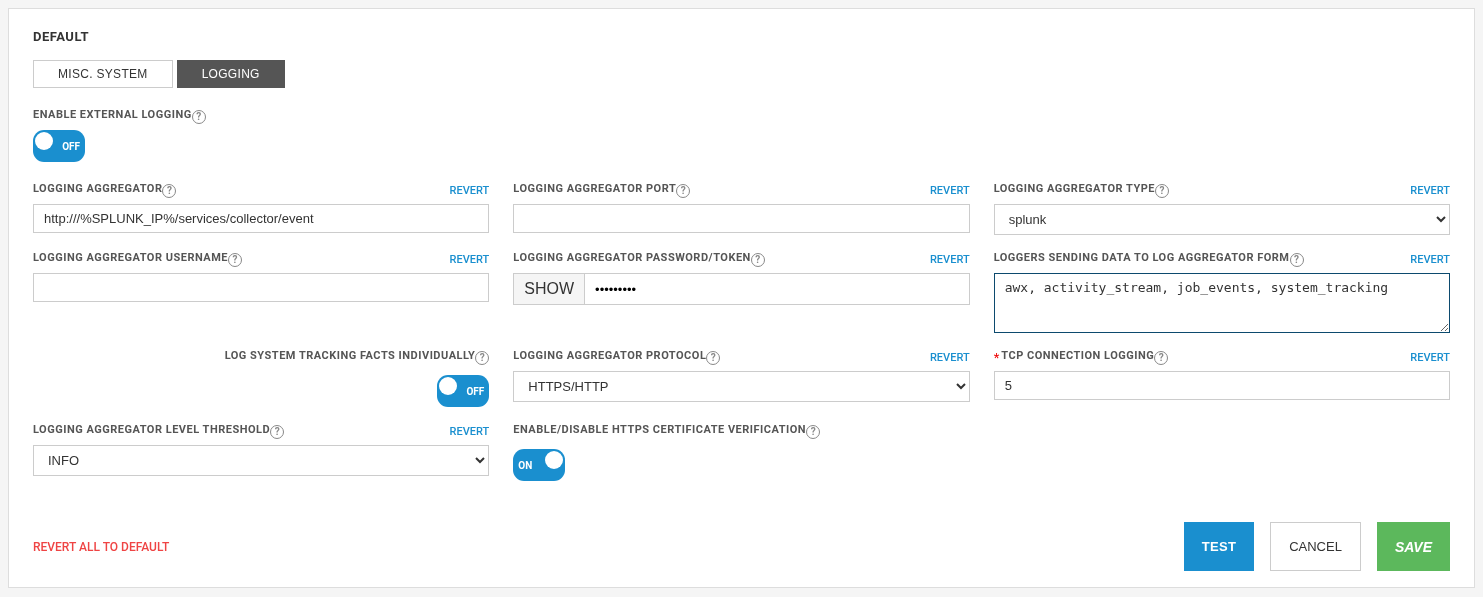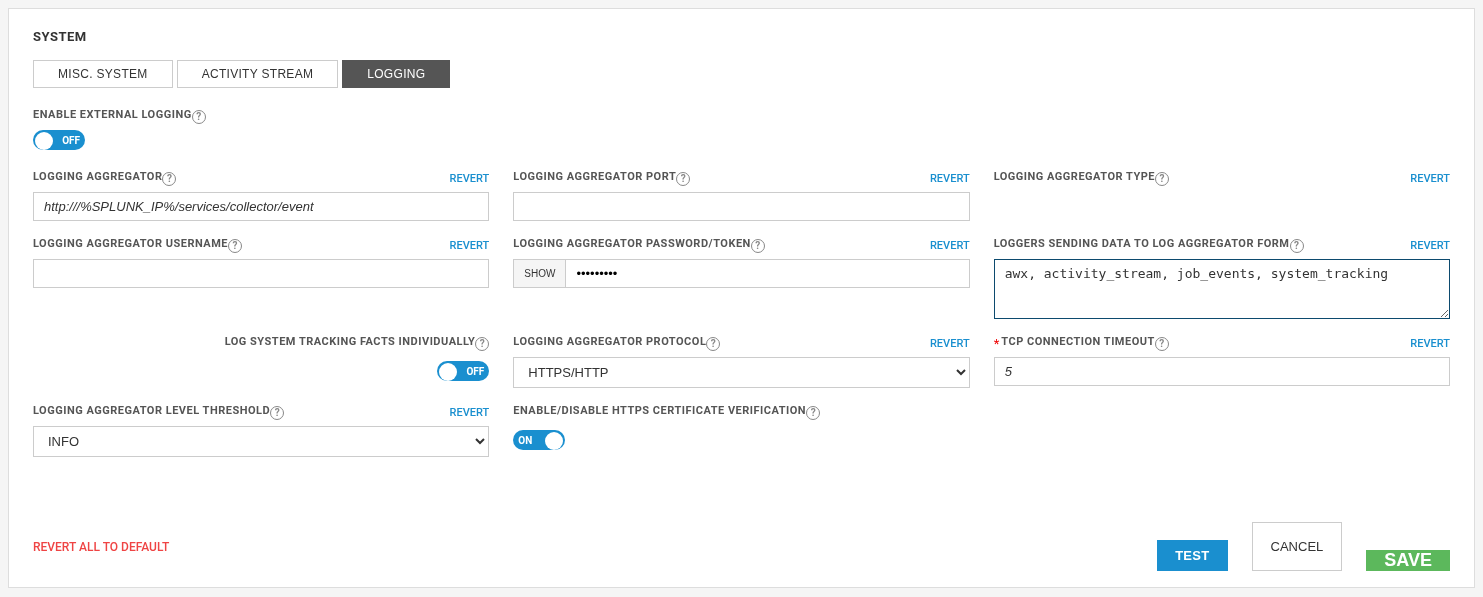--- a/index.html
+++ b/index.html
@@ -84,21 +84,21 @@
       margin-bottom: 5px;
     }
     .toggle-wrapper {
       display: flex;
       align-items: center;
       gap: 0;
     }
     .toggle {
       position: relative;
       width: 52px;
-      height: 20px;
+      height: 32px;
       border-radius: 11px;
       cursor: pointer;
       display: flex;
       align-items: center;
     }
     .toggle.on { background: #1a8fcf; }
     .toggle.off { background: #1a8fcf; }
     .toggle-knob {
       position: absolute;
       width: 18px;
@@ -118,21 +118,20 @@
     .toggle.off .toggle-label { right: 5px; }
     .toggle.on .toggle-label { left: 5px; }
     .form-input {
       width: 100%;
       border: 1px solid #ccc;
       padding: 6px 10px;
       font-size: 13px;
       color: #333;
       background: #fff;
       outline: none;
-      font-style: italic;
     }
     .form-select {
       width: 100%;
       border: 1px solid #ccc;
       padding: 6px 10px;
       font-size: 13px;
       color: #333;
       background: #fff;
       outline: none;
       appearance: auto;
@@ -155,21 +154,21 @@
     }
     .password-field {
       display: flex;
       border: 1px solid #ccc;
     }
     .show-btn {
       background: #f5f5f5;
       border: none;
       border-right: 1px solid #ccc;
       padding: 6px 10px;
-      font-size: 10px;
+      font-size: 16px;
       font-weight: 500;
       color: #333;
       cursor: pointer;
       white-space: nowrap;
     }
     .password-input {
       border: none;
       padding: 6px 10px;
       font-size: 13px;
       flex: 1;
@@ -200,22 +199,21 @@
     }
     .revert-all-link {
       font-size: 12px;
       color: #ef4444;
       cursor: pointer;
       text-decoration: none;
       font-weight: 500;
     }
     .footer-buttons {
       display: flex;
-      gap: 24px;
-      align-items: flex-end;
+      gap: 16px;
     }
     .btn-test {
       background: #1a8fcf;
       color: #fff;
       border: none;
       padding: 8px 18px;
       font-size: 13px;
       font-weight: 600;
       cursor: pointer;
       letter-spacing: 0.3px;
@@ -227,23 +225,24 @@
       padding: 16px 18px;
       font-size: 13px;
       font-weight: 500;
       cursor: pointer;
     }
     .btn-save {
       background: #5cb85c;
       color: #fff;
       border: none;
       padding: 0 18px;
-      font-size: 18px;
+      font-size: 14px;
       font-weight: 600;
       cursor: pointer;
+      font-style: italic;
     }
     .required-star {
       color: #e00;
       margin-right: 2px;
     }
     .field-wrapper {
       display: flex;
       flex-direction: column;
     }
     .tracking-toggle-section {
@@ -256,25 +255,24 @@
       display: flex;
       flex-direction: column;
       gap: 4px;
     }
   </style>
 </head>
 <body>
 
 <div class="page-container">
 
-  <div class="page-title">SYSTEM</div>
+  <div class="page-title">DEFAULT</div>
 
   <div class="tabs">
     <button class="tab-btn">MISC. SYSTEM</button>
-    <button class="tab-btn">ACTIVITY STREAM</button>
     <button class="tab-btn active">LOGGING</button>
   </div>
 
   <div class="enable-logging-section">
     <div class="field-header">
       <span class="section-label">ENABLE EXTERNAL LOGGING</span>
       <span class="help-icon">?</span>
     </div>
     <div class="toggle-wrapper">
       <div class="toggle off">
@@ -302,20 +300,29 @@
         <a class="revert-link">REVERT</a>
       </div>
       <input class="form-input" type="text" value="" style="">
     </div>
 
     <div class="field-wrapper">
       <div class="field-header">
         <span class="section-label">LOGGING AGGREGATOR TYPE</span>
         <span class="help-icon">?</span>
         <a class="revert-link">REVERT</a>
+      </div>
+      <div class="select-wrapper">
+        <select class="form-select">
+          <option>splunk</option>
+          <option>logstash</option>
+          <option>loggly</option>
+          <option>sumologic</option>
+          <option>other</option>
+        </select>
       </div>
     </div>
   </div>
 
   <div class="form-grid-2">
 
     <div class="field-wrapper">
       <div class="field-header">
         <span class="section-label">LOGGING AGGREGATOR USERNAME</span>
         <span class="help-icon">?</span>
@@ -370,21 +377,21 @@
       <select class="form-select">
         <option>HTTPS/HTTP</option>
         <option>TCP</option>
         <option>UDP</option>
       </select>
     </div>
 
     <div class="field-wrapper">
       <div class="field-header">
         <span class="required-star">*</span>
-        <span class="section-label">TCP CONNECTION TIMEOUT</span>
+        <span class="section-label">TCP CONNECTION LOGGING</span>
         <span class="help-icon">?</span>
         <a class="revert-link">REVERT</a>
       </div>
       <input class="form-input" type="text" value="5" style="">
     </div>
   </div>
 
   <div style="display: grid; grid-template-columns: 1fr 1fr 1fr; gap: 16px 24px; margin-bottom: 60px;">
 
     <div class="field-wrapper">

